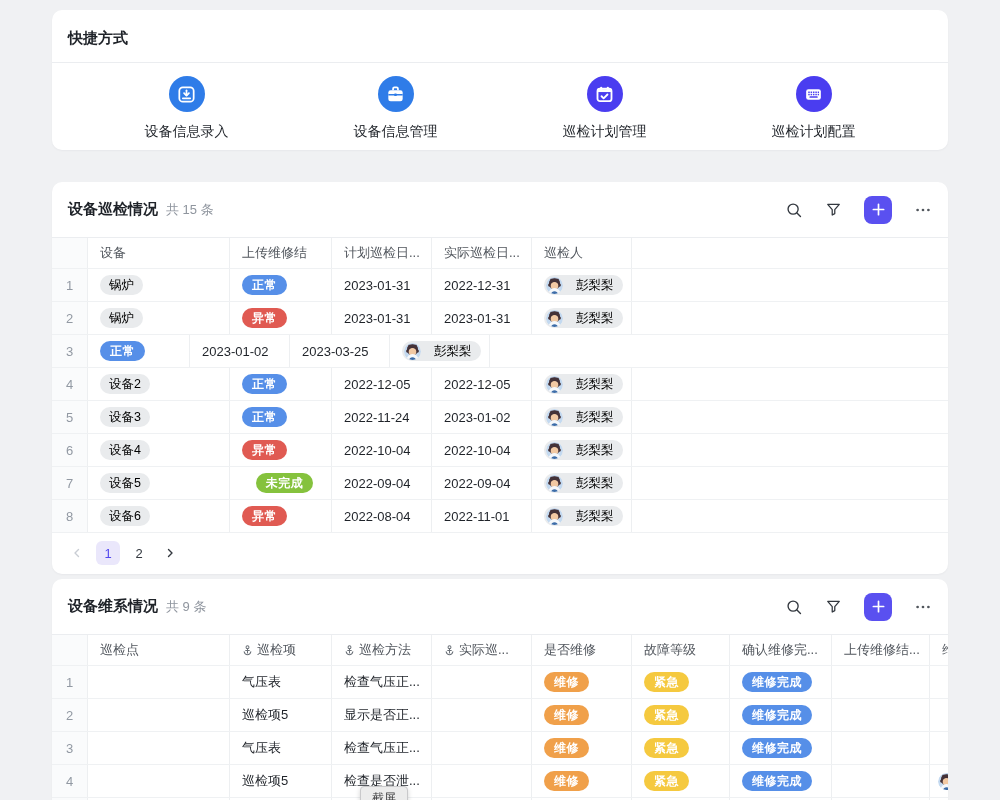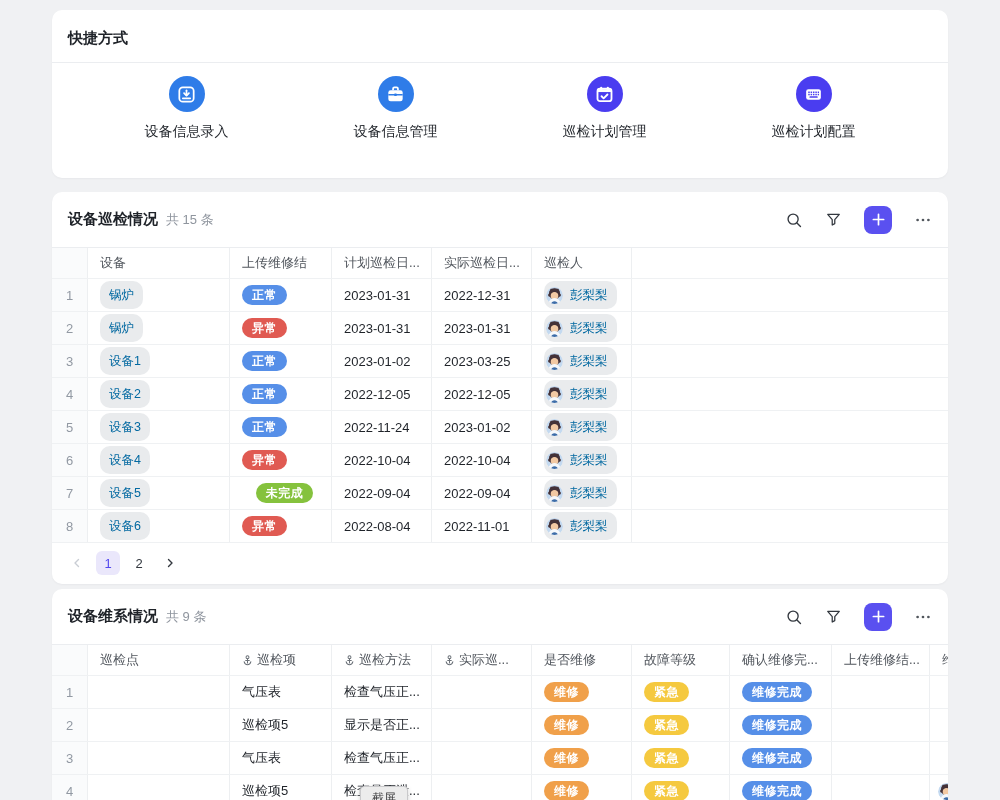--- a/index.html
+++ b/index.html
@@ -10,21 +10,21 @@
     color:#1f2329;
     position:relative;
   }
   .page { position:absolute; left:52px; top:10px; width:896px; }
   .card {
     background:#fff; border-radius:10px;
     box-shadow:0 1px 2px rgba(31,35,41,.04);
     overflow:hidden;
   }
   
-  .shortcuts-card { height:168px; margin-bottom:14px; }
+  .shortcuts-card { height:140px; margin-bottom:32px; }
   .shortcuts-title { padding:19px 16px 14px; font-size:15px; font-weight:bold; border-bottom:1px solid #ebedf0; }
   .shortcut-row { display:flex; justify-content:space-around; padding:13px 30px 0; }
   .shortcut-item { display:flex; flex-direction:column; align-items:center; cursor:pointer; width:160px; }
   .shortcut-circle { width:36px; height:36px; border-radius:50%; display:flex; align-items:center; justify-content:center; }
   .shortcut-label { margin-top:11px; font-size:14px; color:#1f2329; }
   
   .table-card { margin-bottom:5px; }
   .table-title-bar { height:55px; display:flex; align-items:center; justify-content:space-between; padding:0 16px; }
   .title-left { display:flex; align-items:baseline; }
   .card-title { font-size:15px; font-weight:bold; }
@@ -35,22 +35,22 @@
   
   .grid-table { border-top:1px solid #ebedf0; font-size:13px; }
   .t-row { display:flex; align-items:stretch; border-bottom:1px solid #eff1f3; height:33px; }
   .t-row.header { height:31px; color:#51565d; }
   .t-cell { display:flex; align-items:center; padding:0 4px 0 12px; border-right:1px solid #edeff1; overflow:hidden; white-space:nowrap; flex-shrink:0; }
   .t-cell.num { width:36px; justify-content:center; padding:0; color:#9299a3; background:#fafbfc; font-size:13px; }
   .t-cell.fill { flex:1 1 auto; border-right:none; }
   .t-row.header .t-cell { gap:4px; }
   
   .pill { display:inline-flex; align-items:center; height:20px; padding:0 10px; border-radius:10px; color:#fff; font-size:12px; font-weight:bold; letter-spacing:.5px; }
-  .tag { display:inline-flex; align-items:center; height:28px; padding:0 9px; border-radius:10px; background:#e9ebed; color:#0369a1; font-size:12.5px; }
-  .tag.person { padding-left:2px; gap:7px; }
+  .tag { display:inline-flex; align-items:center; height:20px; padding:0 9px; border-radius:10px; background:#e9ebed; color:#000000; font-size:12.5px; }
+  .tag.person { padding-left:2px; gap:13px; }
   .avatar { width:17px; height:17px; border-radius:50%; overflow:hidden; flex-shrink:0; }
   
   .pagination { display:flex; align-items:center; gap:7px; padding:8px 13px 9px; }
   .page-btn { min-width:24px; height:24px; display:flex; align-items:center; justify-content:center; border-radius:6px; font-size:13px; cursor:pointer; background:none; border:none; color:#33383f; }
   .page-btn.active { background:#eae7fb; color:#5348ee; }
   
   .sys-tooltip {
     position:absolute; left:360px; top:786px; z-index:40;
     background:#ececec; border:1px solid #c9c9cb; border-radius:4px;
     box-shadow:0 2px 5px rgba(0,0,0,.18);
@@ -214,23 +214,20 @@
                   <path d="M2.6 18a6.4 6.4 0 0 1 12.8 0z" fill="#f5f8fb"></path>
                   <path d="M5.4 18a3.7 3.7 0 0 1 7.2 0z" fill="#3c6ca8"></path>
                 </svg></span>
               <span>彭梨梨</span>
             </span>
           </div>
           <div class="t-cell fill"></div>
         </div>
         <div class="t-row">
           <div class="t-cell num">3</div>
-          <div class="t-cell" style="width: 142px;">
-            <span class="tag">设备1</span>
-          </div>
           <div class="t-cell" style="width: 102px;">
             <span class="pill" style="background: rgb(86, 143, 232);">正常</span>
           </div>
           <div class="t-cell" style="width: 100px;">2023-01-02</div>
           <div class="t-cell" style="width: 100px;">2023-03-25</div>
           <div class="t-cell" style="width: 100px;">
             <span class="tag person">
               <span class="avatar"><svg viewBox="0 0 18 18" width="17" height="17">
                   <circle cx="9" cy="9" r="9" fill="#c3d9f0"></circle>
                   <circle cx="9" cy="7.2" r="5.9" fill="#443238"></circle>

